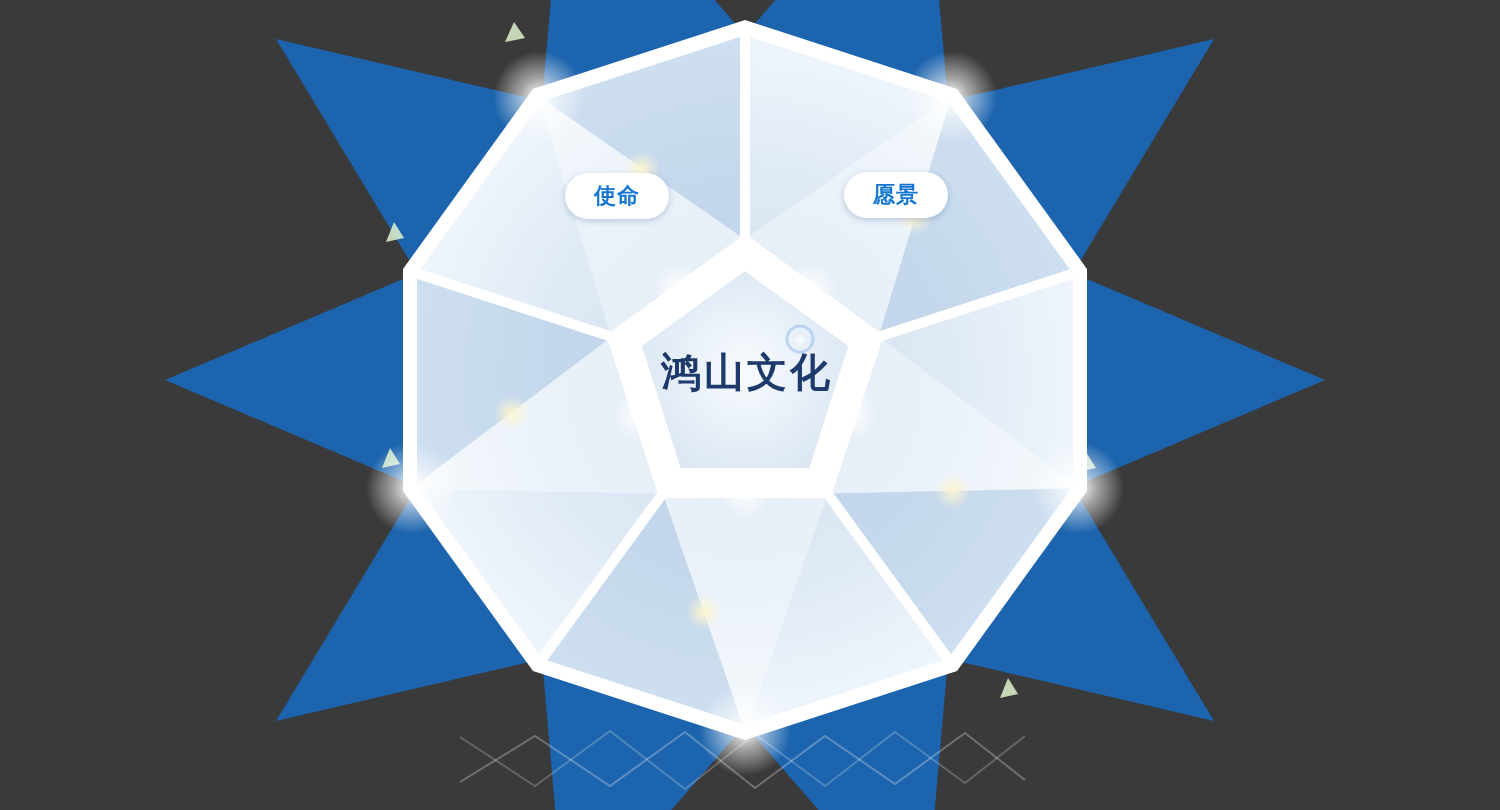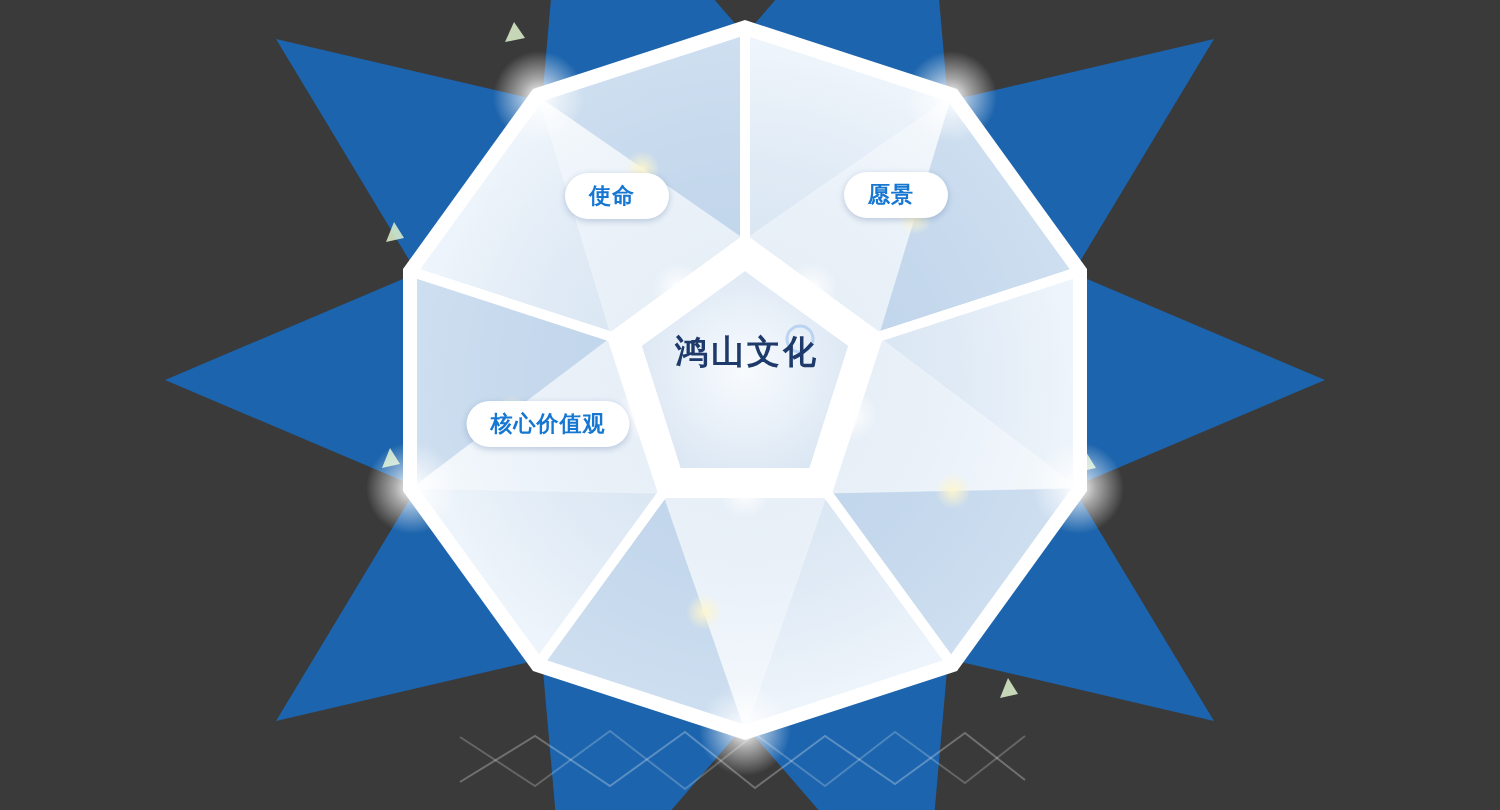--- a/index.html
+++ b/index.html
@@ -5,26 +5,26 @@
   :root{
     --page_bg:#3a3a3a; --label_text:#1677d2; --center_text:#1d3a6b; --pill_bg:#ffffff;
   }
   *{box-sizing:border-box}
   body{margin:0;background:var(--page_bg);font-family:"Liberation Sans","DejaVu Sans",sans-serif}
   .stage{position:relative;width:1500px;height:810px;overflow:hidden}
   .stage svg{position:absolute;left:0;top:0}
   .pill{
     position:absolute;transform:translate(-50%,-50%);
     background:var(--pill_bg);border-radius:24px;padding:8px 24px;min-width:104px;
-    text-align:left;font-size:22px;font-weight:bold;color:var(--label_text);
+    text-align:center;font-size:22px;font-weight:bold;color:var(--label_text);
     white-space:nowrap;box-shadow:0 2px 6px rgba(30,70,130,.25);letter-spacing:1px;
   }
   .center-title{
     position:absolute;transform:translate(-50%,-50%);
-    font-size:33px;font-weight:bold;color:var(--center_text);letter-spacing:3px;white-space:nowrap;
+    font-size:40px;font-weight:bold;color:var(--center_text);letter-spacing:3px;white-space:nowrap;margin-top:20px;
   }
 </style>
 </head>
 <body>
 
 <div class="stage">
 
   <svg width="1500" height="810" viewBox="0 0 1500 810">
     <defs>
       <radialGradient id="facetBase" gradientUnits="userSpaceOnUse" cx="745" cy="380" r="370">
@@ -123,15 +123,14 @@
     <g>
       <circle cx="800" cy="339" r="13" fill="none" stroke="#aac9ef" stroke-width="3" opacity="0.75"></circle>
       <circle cx="800" cy="339" r="6" fill="url(#spark)"></circle>
     </g>
   </svg>
 
   <div class="center-title" style="left:747px;top:352px">鸿山文化</div>
 
   <div class="pill" style="left:617px;top:196px">使命</div>
   <div class="pill" style="left:896px;top:195px">愿景</div>
-  <div class="pill" style="left:548px;top:424px">核心价值观</div>
 
 </div>
 
 </body></html>

